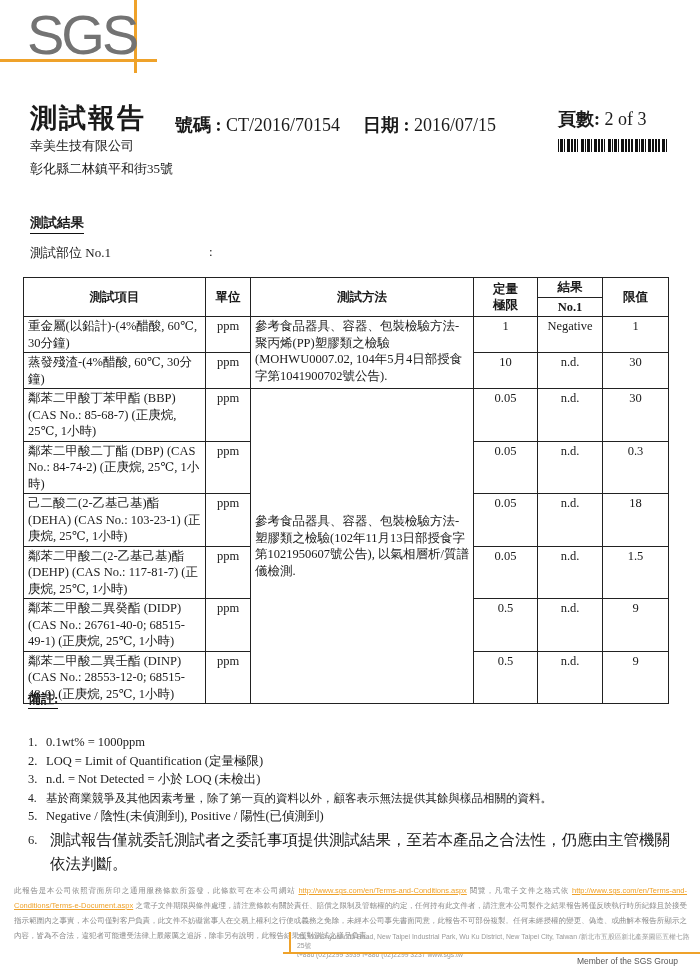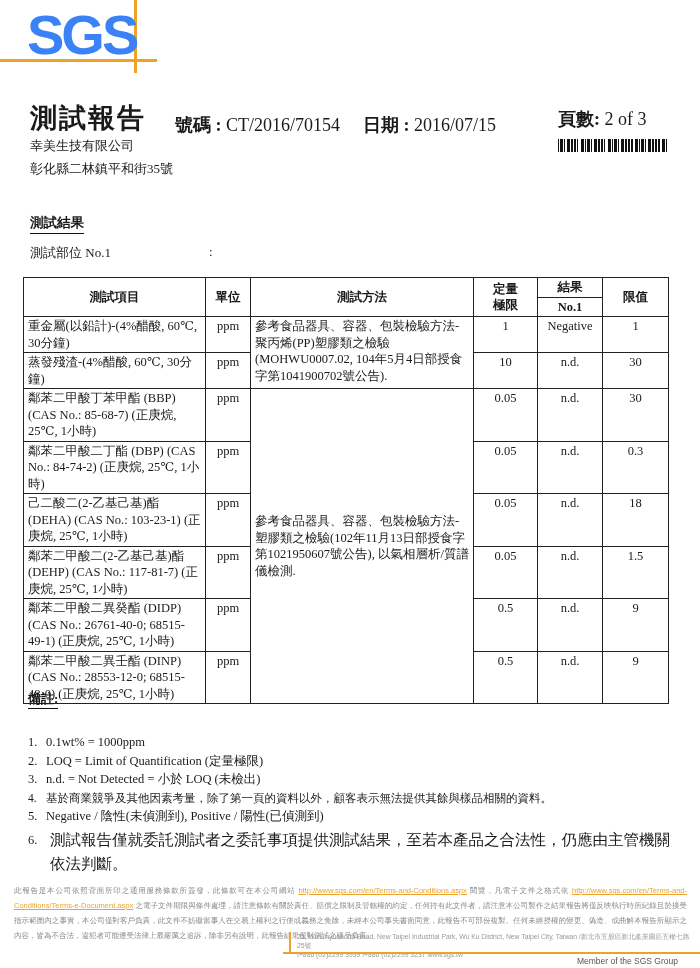--- a/index.html
+++ b/index.html
@@ -8,21 +8,21 @@
     position:relative; width:700px; height:968px; margin:0 auto;
     background:#ffffff; overflow:hidden;
     font-family:"Liberation Serif","DejaVu Serif",serif; color:#1a1a1a;
   }
   
   .logo-hline { position:absolute; left:0; top:59px; width:157px; height:3px; background:#efa22a; }
   .logo-vline { position:absolute; left:134px; top:0; width:3px; height:73px; background:#efa22a; }
   .logo-text {
     position:absolute; left:27px; top:10px;
     font-family:"Liberation Sans","DejaVu Sans",sans-serif;
-    font-weight:bold; font-size:56px; line-height:50px; letter-spacing:-3px; color:#3b82f6;
+    font-weight:normal; font-size:56px; line-height:50px; letter-spacing:-3px; color:#737373;
   }
   
   .doc-title { position:absolute; left:30px; top:100px; font-size:27px; font-weight:bold; letter-spacing:2px; }
   .hfield { position:absolute; top:113px; font-size:18px; }
   .hfield .lbl { font-weight:bold; }
   .f-number { left:175px; }
   .f-date   { left:363px; }
   .f-page   { left:558px; top:107px; }
   .company  { position:absolute; left:30px; top:137px; font-size:13px; }
   .caddress { position:absolute; left:30px; top:160px; font-size:13px; }

